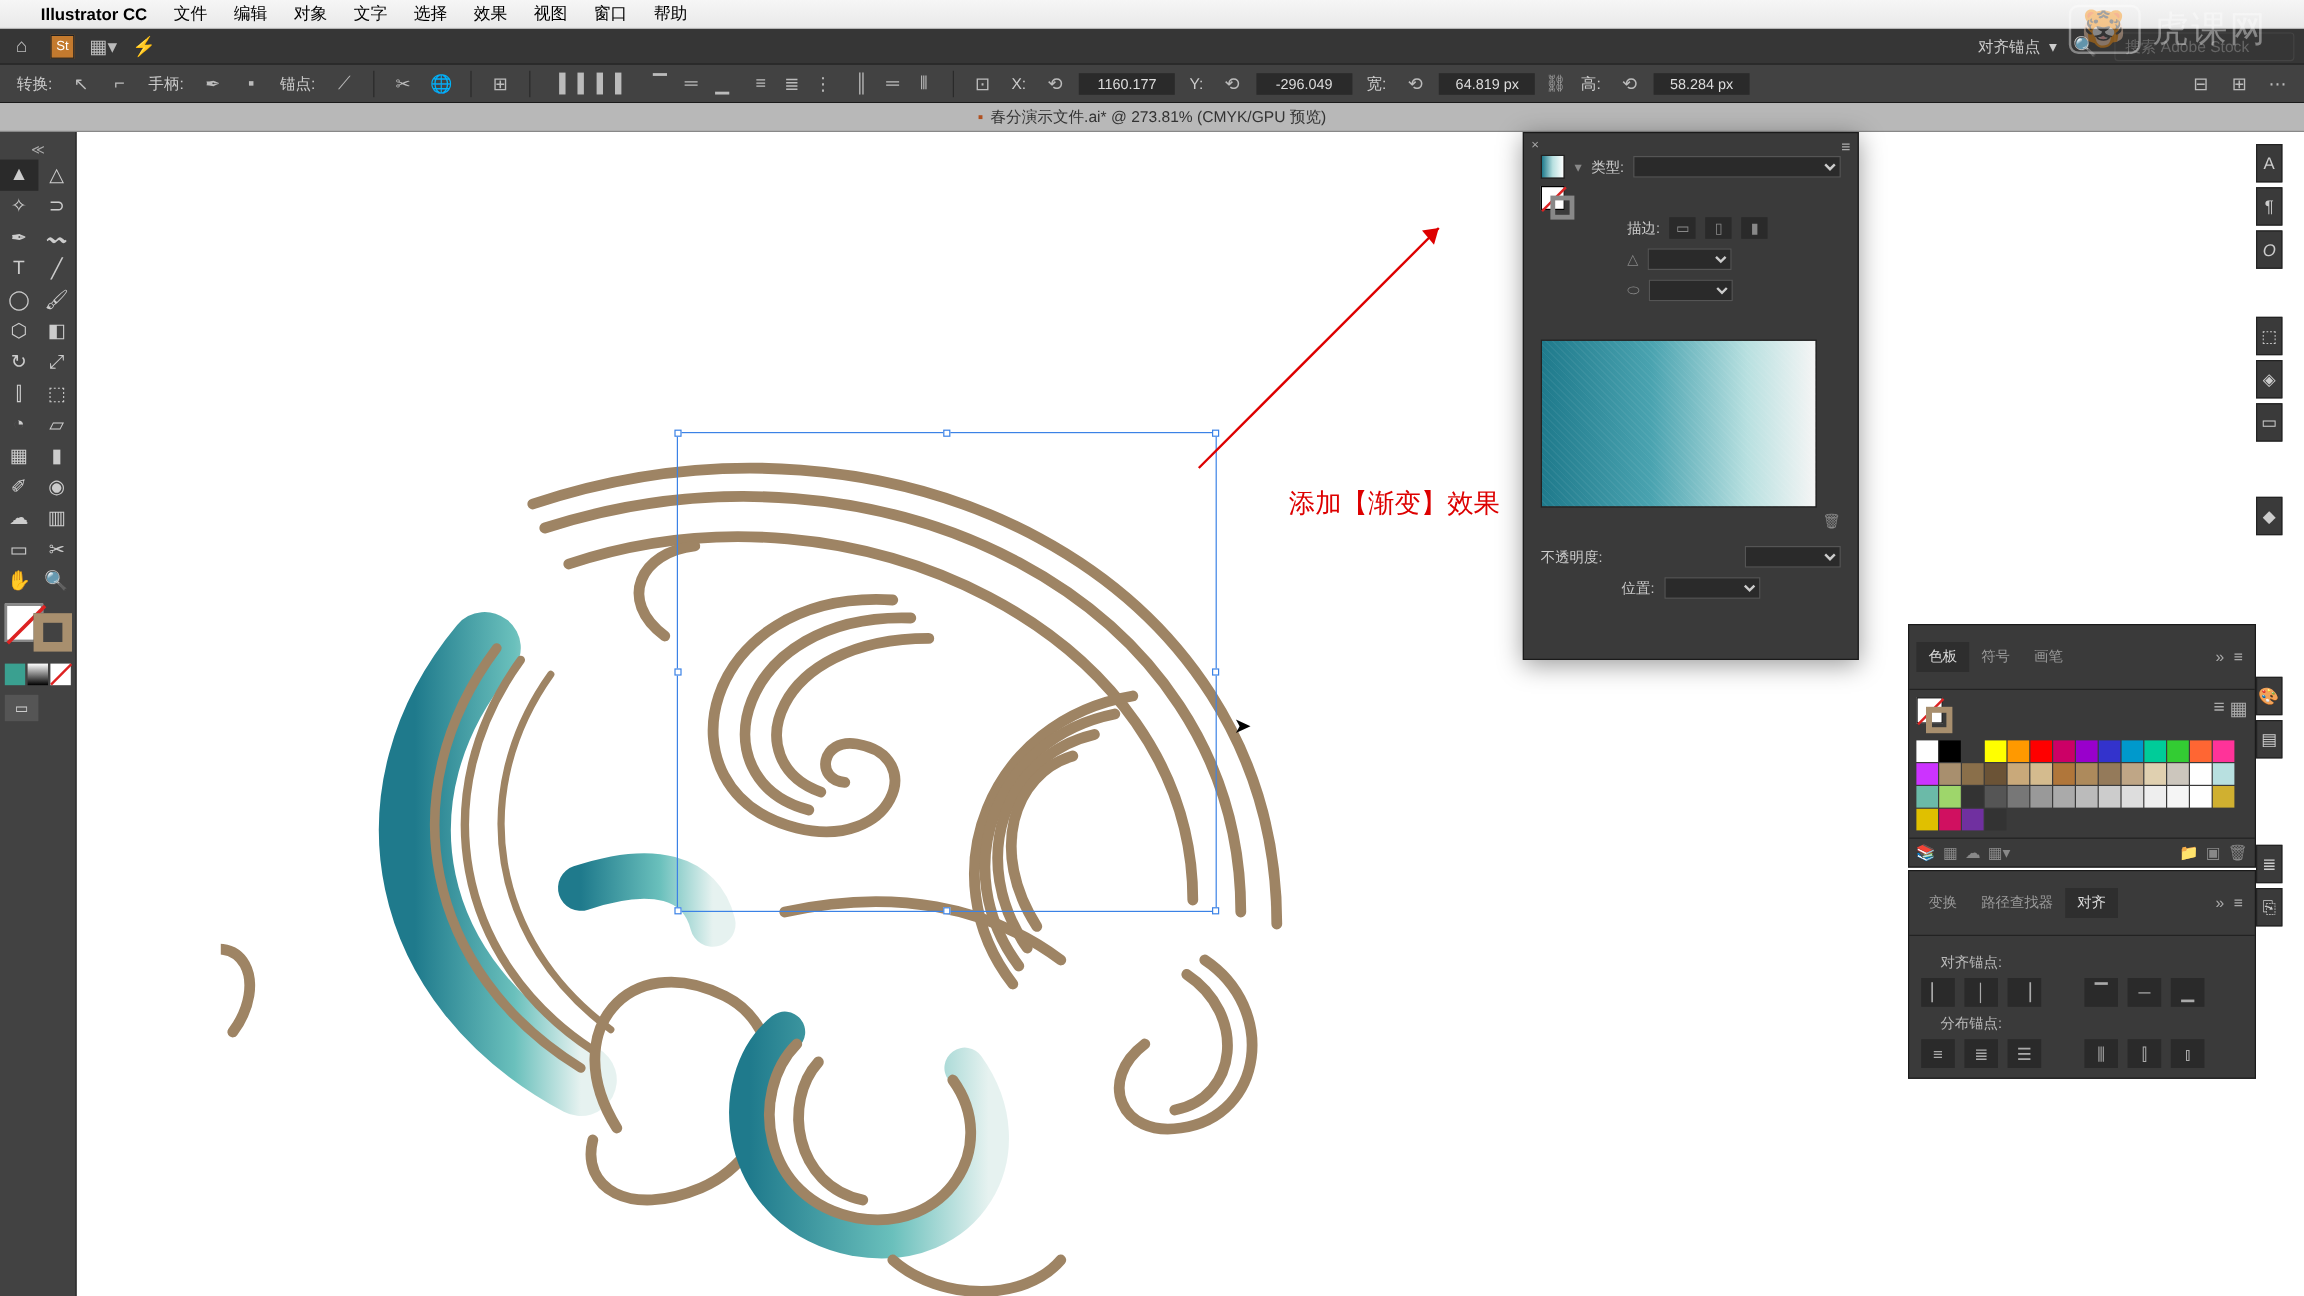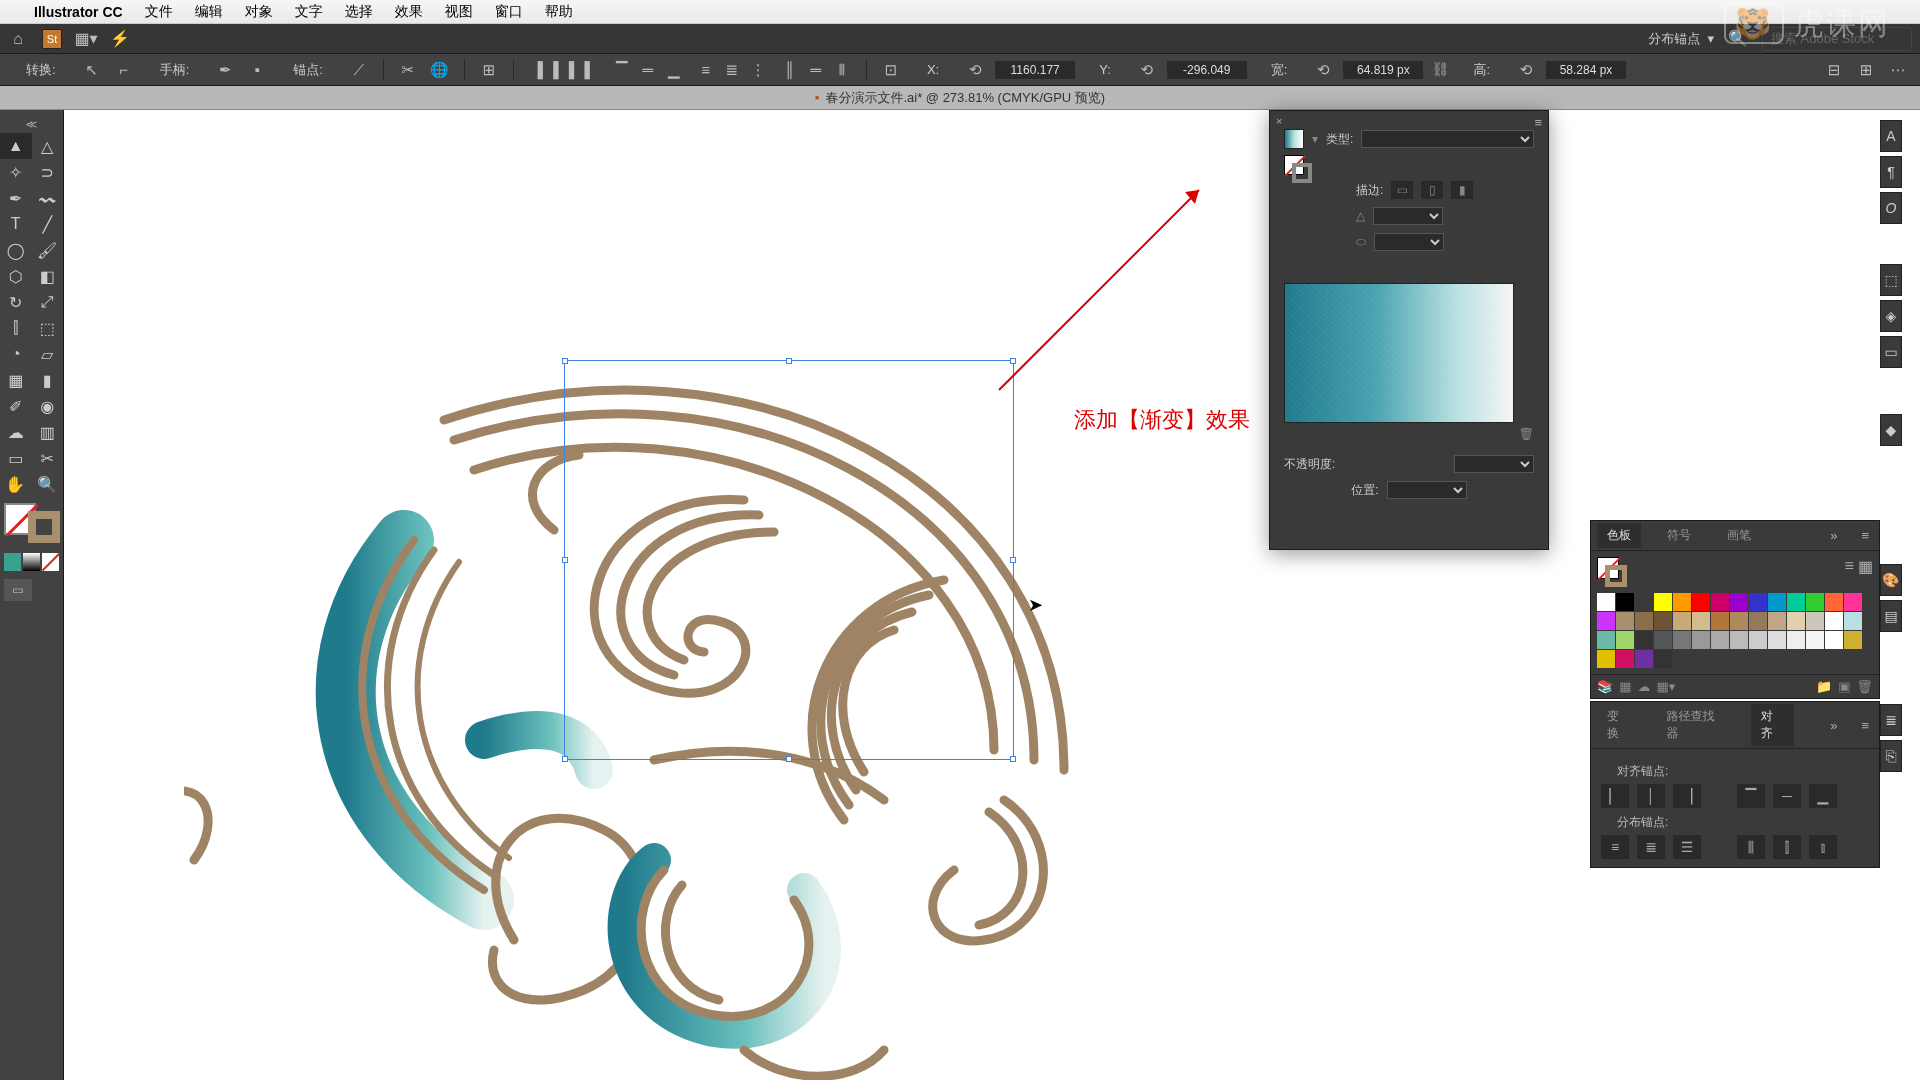--- a/index.html
+++ b/index.html
@@ -8,21 +8,21 @@
 .mac-menubar .apple { font-size:16px; }
 .mac-menubar .app { font-weight:700; }
 .app-bar { height:30px; background:#363636; display:flex; align-items:center; padding:0 8px; gap:14px; border-bottom:1px solid #1a1a1a; }
 .app-bar .sq { width:20px; height:20px; background:#4a4a4a; border:1px solid #222;text-align:right; }
 .app-bar .sq.orange { background:#c47a2e; color:#fff; font-size:11px; display:flex; align-items:center; justify-content:center;}
 .app-bar .icon { width:20px; height:20px; color:#bbb; display:flex; align-items:center; justify-content:center; font-size:16px;}
 .app-bar .spacer { flex:1; }
 .app-bar .txt { color:#ccc; font-size:13px; }
 .app-bar .search { color:#666; font-size:13px; width:150px; border:1px solid #444; padding:2px 8px; border-radius:3px;}
 .control-bar { height:32px; background:#424242; display:flex; align-items:center; padding:0 10px; gap:8px; font-size:13px; color:#ccc; border-bottom:1px solid #1a1a1a; }
-.control-bar .lbl { margin:0 16px; }
+.control-bar .lbl { margin:0 4px; }
 .control-bar .ic { width:24px; height:24px; display:flex; align-items:center; justify-content:center; color:#bbb; font-size:15px;}
 .control-bar .field { background:#2a2a2a; color:#ddd; font-size:12px; border:none; width:80px; padding:2px 4px; text-align:center; }
 .control-bar .link { width:18px; height:18px; color:#aaa; font-size:14px; text-align:center;}
 .control-bar .sep { width:1px; height:22px; background:#2a2a2a; margin:0 4px;}
 .control-bar .grp { display:flex; gap:2px; }
 .doc-tab { height:24px; background:#b8b8b8; display:flex; align-items:center; justify-content:center; font-size:13px; color:#333; border-bottom:1px solid #888;}
 .work { position:absolute; top:110px; left:0; right:0; bottom:0; background:#fff; }
 .toolbox { position:absolute; top:0; left:0; width:64px; bottom:0; background:#424242; border-right:1px solid #1a1a1a; padding-top:6px;}
 .toolbox .row { display:flex; }
 .toolbox .tool { width:32px; height:26px; display:flex; align-items:center; justify-content:center; color:#ccc; font-size:16px; position:relative;}
@@ -52,21 +52,21 @@
 .gradient-preview { width:20px; height:20px; background:linear-gradient(90deg,#1f7a8c,#b8e0e0,#fff); border:1px solid #222;}
 .gradient-big { width:230px; height:140px; background:linear-gradient(90deg,#1f7a8c 0%,#4aa3b0 40%,#b8e0e0 75%,#f5f5f5 100%); margin-top:14px; border:1px solid #222;}
 .gradient-big::after { content:""; display:block; position:relative; width:100%; height:100%; background:repeating-linear-gradient(45deg,transparent,transparent 3px,rgba(255,255,255,0.05) 3px,rgba(255,255,255,0.05) 4px);}
 .panel .row-f { display:flex; align-items:center; gap:8px; margin-top:8px;}
 .panel select, .panel input { background:#2a2a2a; border:1px solid #555; color:#ccc; font-size:11px; padding:1px 4px; height:18px;}
 .panel .icbtn { width:22px; height:18px; background:#2a2a2a; display:flex; align-items:center; justify-content:center; color:#888;}
 .rpanel-stack { position:absolute; right:18px; top:0; width:22px; display:flex; flex-direction:column; gap:4px; padding-top:4px;}
 .rpanel-stack .tab { width:22px; height:32px; background:#3a3a3a; border:1px solid #222; color:#ccc; font-size:14px; display:flex; align-items:center; justify-content:center;}
 .right-dock { position:absolute; right:40px; bottom:0; width:290px; }
 .dock-panel { background:#3a3a3a; border:1px solid #1a1a1a; margin-bottom:2px;}
-.dock-panel .tabs { display:flex; padding:2px 6px; gap:16px; border-bottom:1px solid #222; align-items:center;}
+.dock-panel .tabs { display:flex; padding:14px 6px; gap:0; border-bottom:1px solid #222; align-items:center;}
 .dock-panel .tab { padding:4px 10px; color:#999; font-size:12px;}
 .dock-panel .tab.active { color:#ddd; background:#2e2e2e;}
 .dock-panel .tabs .sp { flex:1;}
 .dock-panel .tabs .ic { color:#aaa; font-size:13px; padding:0 4px;}
 .swatches { padding:6px; }
 .swatches .fillstroke2 { width:30px; height:30px; position:relative; margin-bottom:6px;}
 .swatches .fb { position:absolute; width:22px; height:22px; background:#fff; border:1px solid #000;}
 .swatches .fb .dg { position:absolute; width:30px; height:2px; background:#d22; transform:rotate(-45deg); top:10px; left:-4px;}
 .swatches .sb { position:absolute; width:22px; height:22px; border:5px solid #a88f6e; bottom:0; right:0;}
 .swatches .view-ic { float:right; display:flex; gap:4px; color:#aaa;}
@@ -97,21 +97,21 @@
   <span>窗口</span>
   <span>帮助</span>
 </div>
 
 <div class="app-bar">
   <div class="icon">⌂</div>
   <div class="sq orange">St</div>
   <div class="icon">▦▾</div>
   <div class="icon">⚡</div>
   <div class="spacer"></div>
-  <div class="txt"><span>分布锚点</span> &nbsp;▾</div>
+  <div class="txt"><span>对齐锚点</span> &nbsp;▾</div>
   <div class="icon">🔍</div>
   <div class="search">搜索 Adobe Stock</div>
 </div>
 
 <div class="control-bar">
   <span class="lbl">转换:</span>
   <span class="ic">↖</span>
   <span class="ic">⌐</span>
   <span class="lbl">手柄:</span>
   <span class="ic">✒</span>

